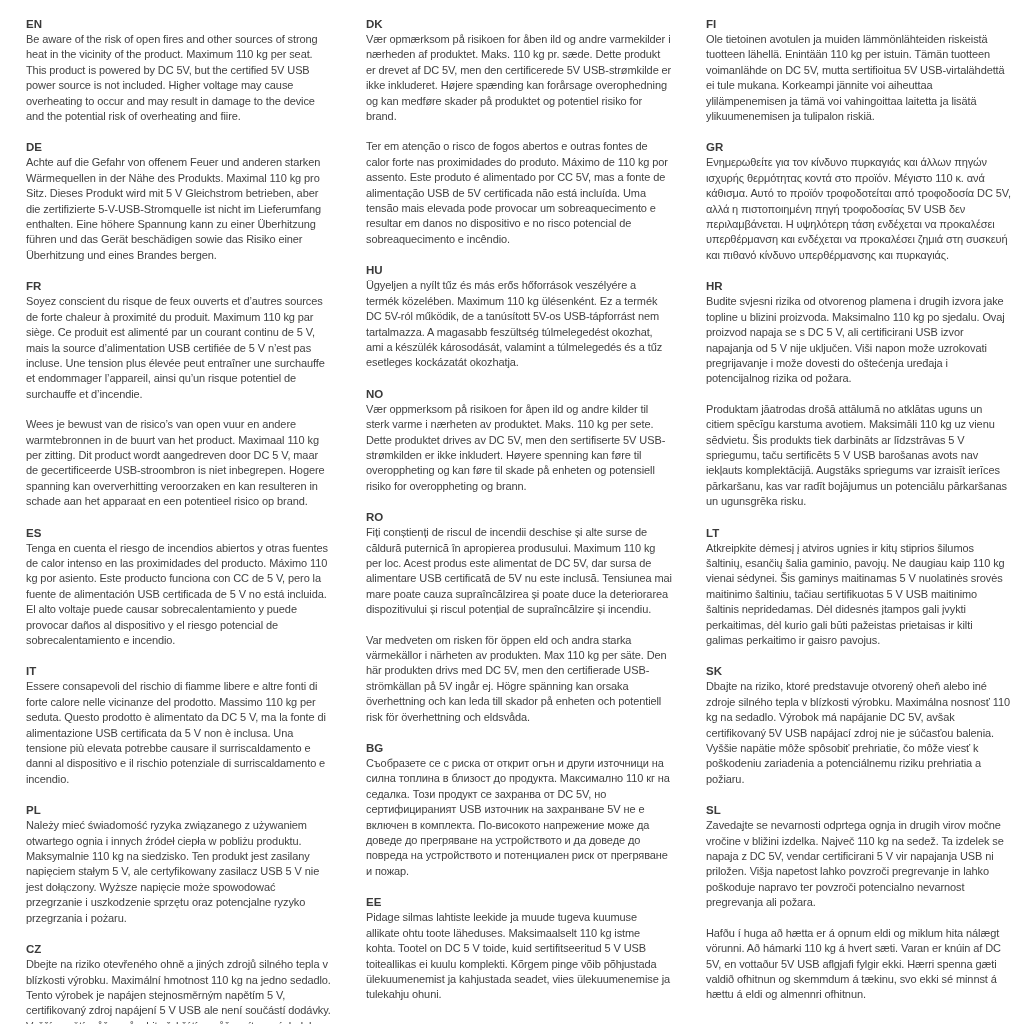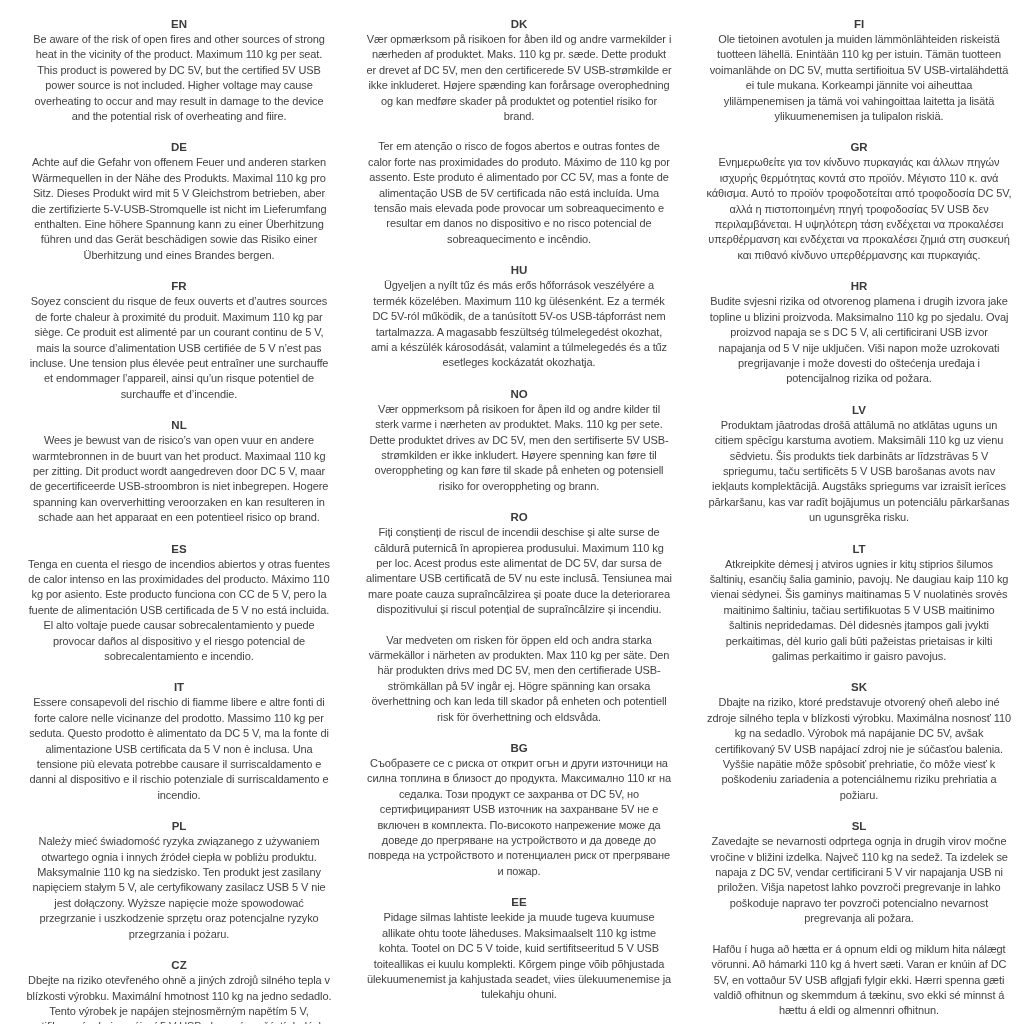--- a/index.html
+++ b/index.html
@@ -14,21 +14,20 @@
     color: #3e3e3e;
     overflow: hidden;
   }
   .page {
     box-sizing: border-box;
     width: 979px;
     height: 1024px;
     padding: 16px 10px 0 26px;
     display: flex;
     gap: 34px;
-    text-align: center;
   }
   .col {
     width: 306px;
     flex: 0 0 306px;
   }
   .lang-section {
     margin: 0 0 15px 0;
   }
   .lang-code {
     font-size: 11.5px;
@@ -56,21 +55,20 @@
       </div>
       <div class="lang-section">
         <div class="lang-code">DE</div>
         <p class="lang-text">Achte auf die Gefahr von offenem Feuer und anderen starken Wärmequellen in der Nähe des Produkts. Maximal 110 kg pro Sitz. Dieses Produkt wird mit 5 V Gleichstrom betrieben, aber die zertifizierte 5-V-USB-Stromquelle ist nicht im Lieferumfang enthalten. Eine höhere Spannung kann zu einer Überhitzung führen und das Gerät beschädigen sowie das Risiko einer Überhitzung und eines Brandes bergen.</p>
       </div>
       <div class="lang-section">
         <div class="lang-code">FR</div>
         <p class="lang-text">Soyez conscient du risque de feux ouverts et d’autres sources de forte chaleur à proximité du produit. Maximum 110 kg par siège. Ce produit est alimenté par un courant continu de 5 V, mais la source d’alimentation USB certifiée de 5 V n’est pas incluse. Une tension plus élevée peut entraîner une surchauffe et endommager l’appareil, ainsi qu’un risque potentiel de surchauffe et d’incendie.</p>
       </div>
       <div class="lang-section">
-        <div class="lang-code">NL</div>
         <p class="lang-text">Wees je bewust van de risico’s van open vuur en andere warmtebronnen in de buurt van het product. Maximaal 110 kg per zitting. Dit product wordt aangedreven door DC 5 V, maar de gecertificeerde USB-stroombron is niet inbegrepen. Hogere spanning kan oververhitting veroorzaken en kan resulteren in schade aan het apparaat en een potentieel risico op brand.</p>
       </div>
       <div class="lang-section">
         <div class="lang-code">ES</div>
         <p class="lang-text">Tenga en cuenta el riesgo de incendios abiertos y otras fuentes de calor intenso en las proximidades del producto. Máximo 110 kg por asiento. Este producto funciona con CC de 5 V, pero la fuente de alimentación USB certificada de 5 V no está incluida. El alto voltaje puede causar sobrecalentamiento y puede provocar daños al dispositivo y el riesgo potencial de sobrecalentamiento e incendio.</p>
       </div>
       <div class="lang-section">
         <div class="lang-code">IT</div>
         <p class="lang-text">Essere consapevoli del rischio di fiamme libere e altre fonti di forte calore nelle vicinanze del prodotto. Massimo 110 kg per seduta. Questo prodotto è alimentato da DC 5 V, ma la fonte di alimentazione USB certificata da 5 V non è inclusa. Una tensione più elevata potrebbe causare il surriscaldamento e danni al dispositivo e il rischio potenziale di surriscaldamento e incendio.</p>
       </div>
@@ -122,21 +120,20 @@
       </div>
       <div class="lang-section">
         <div class="lang-code">GR</div>
         <p class="lang-text">Ενημερωθείτε για τον κίνδυνο πυρκαγιάς και άλλων πηγών ισχυρής θερμότητας κοντά στο προϊόν. Μέγιστο 110 κ. ανά κάθισμα. Αυτό το προϊόν τροφοδοτείται από τροφοδοσία DC 5V, αλλά η πιστοποιημένη πηγή τροφοδοσίας 5V USB δεν περιλαμβάνεται. Η υψηλότερη τάση ενδέχεται να προκαλέσει υπερθέρμανση και ενδέχεται να προκαλέσει ζημιά στη συσκευή και πιθανό κίνδυνο υπερθέρμανσης και πυρκαγιάς.</p>
       </div>
       <div class="lang-section">
         <div class="lang-code">HR</div>
         <p class="lang-text">Budite svjesni rizika od otvorenog plamena i drugih izvora jake topline u blizini proizvoda. Maksimalno 110 kg po sjedalu. Ovaj proizvod napaja se s DC 5 V, ali certificirani USB izvor napajanja od 5 V nije uključen. Viši napon može uzrokovati pregrijavanje i može dovesti do oštećenja uređaja i potencijalnog rizika od požara.</p>
       </div>
       <div class="lang-section">
-        <div class="lang-code">LV</div>
         <p class="lang-text">Produktam jāatrodas drošā attālumā no atklātas uguns un citiem spēcīgu karstuma avotiem. Maksimāli 110 kg uz vienu sēdvietu. Šis produkts tiek darbināts ar līdzstrāvas 5 V spriegumu, taču sertificēts 5 V USB barošanas avots nav iekļauts komplektācijā. Augstāks spriegums var izraisīt ierīces pārkaršanu, kas var radīt bojājumus un potenciālu pārkaršanas un ugunsgrēka risku.</p>
       </div>
       <div class="lang-section">
         <div class="lang-code">LT</div>
         <p class="lang-text">Atkreipkite dėmesį į atviros ugnies ir kitų stiprios šilumos šaltinių, esančių šalia gaminio, pavojų. Ne daugiau kaip 110 kg vienai sėdynei. Šis gaminys maitinamas 5 V nuolatinės srovės maitinimo šaltiniu, tačiau sertifikuotas 5 V USB maitinimo šaltinis nepridedamas. Dėl didesnės įtampos gali įvykti perkaitimas, dėl kurio gali būti pažeistas prietaisas ir kilti galimas perkaitimo ir gaisro pavojus.</p>
       </div>
       <div class="lang-section">
         <div class="lang-code">SK</div>
         <p class="lang-text">Dbajte na riziko, ktoré predstavuje otvorený oheň alebo iné zdroje silného tepla v blízkosti výrobku. Maximálna nosnosť 110 kg na sedadlo. Výrobok má napájanie DC 5V, avšak certifikovaný 5V USB napájací zdroj nie je súčasťou balenia. Vyššie napätie môže spôsobiť prehriatie, čo môže viesť k poškodeniu zariadenia a potenciálnemu riziku prehriatia a požiaru.</p>
       </div>

